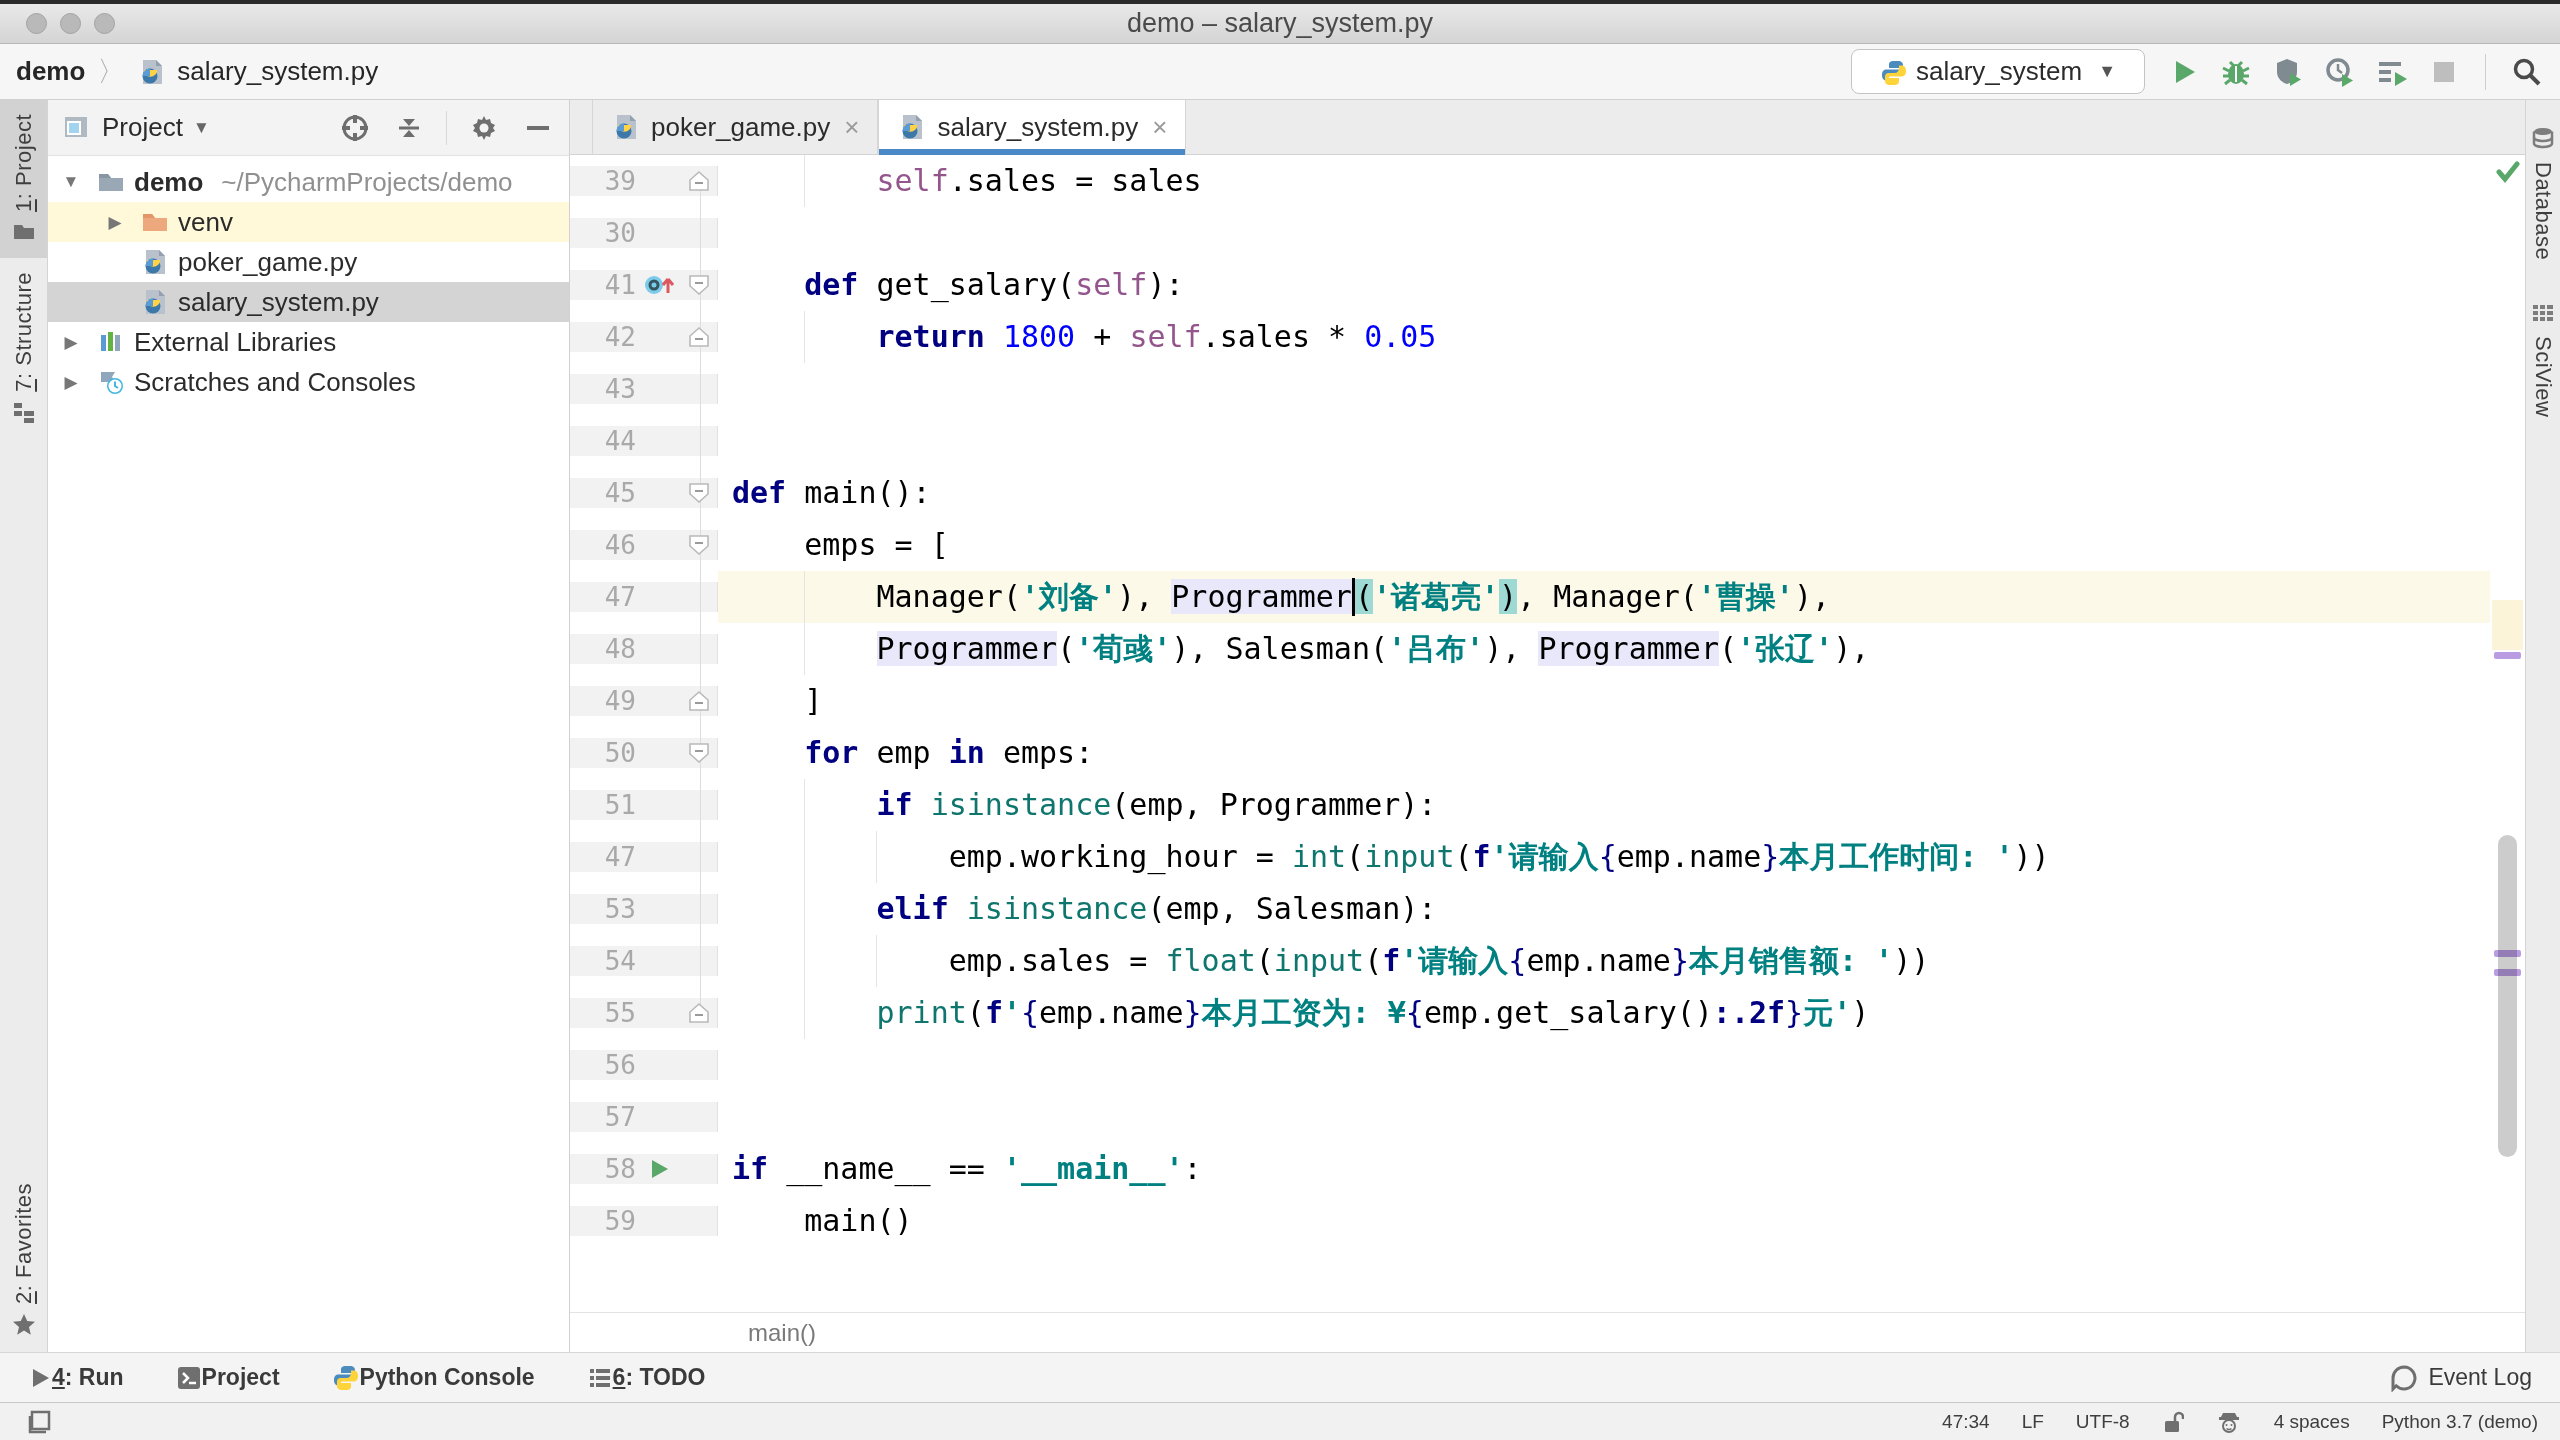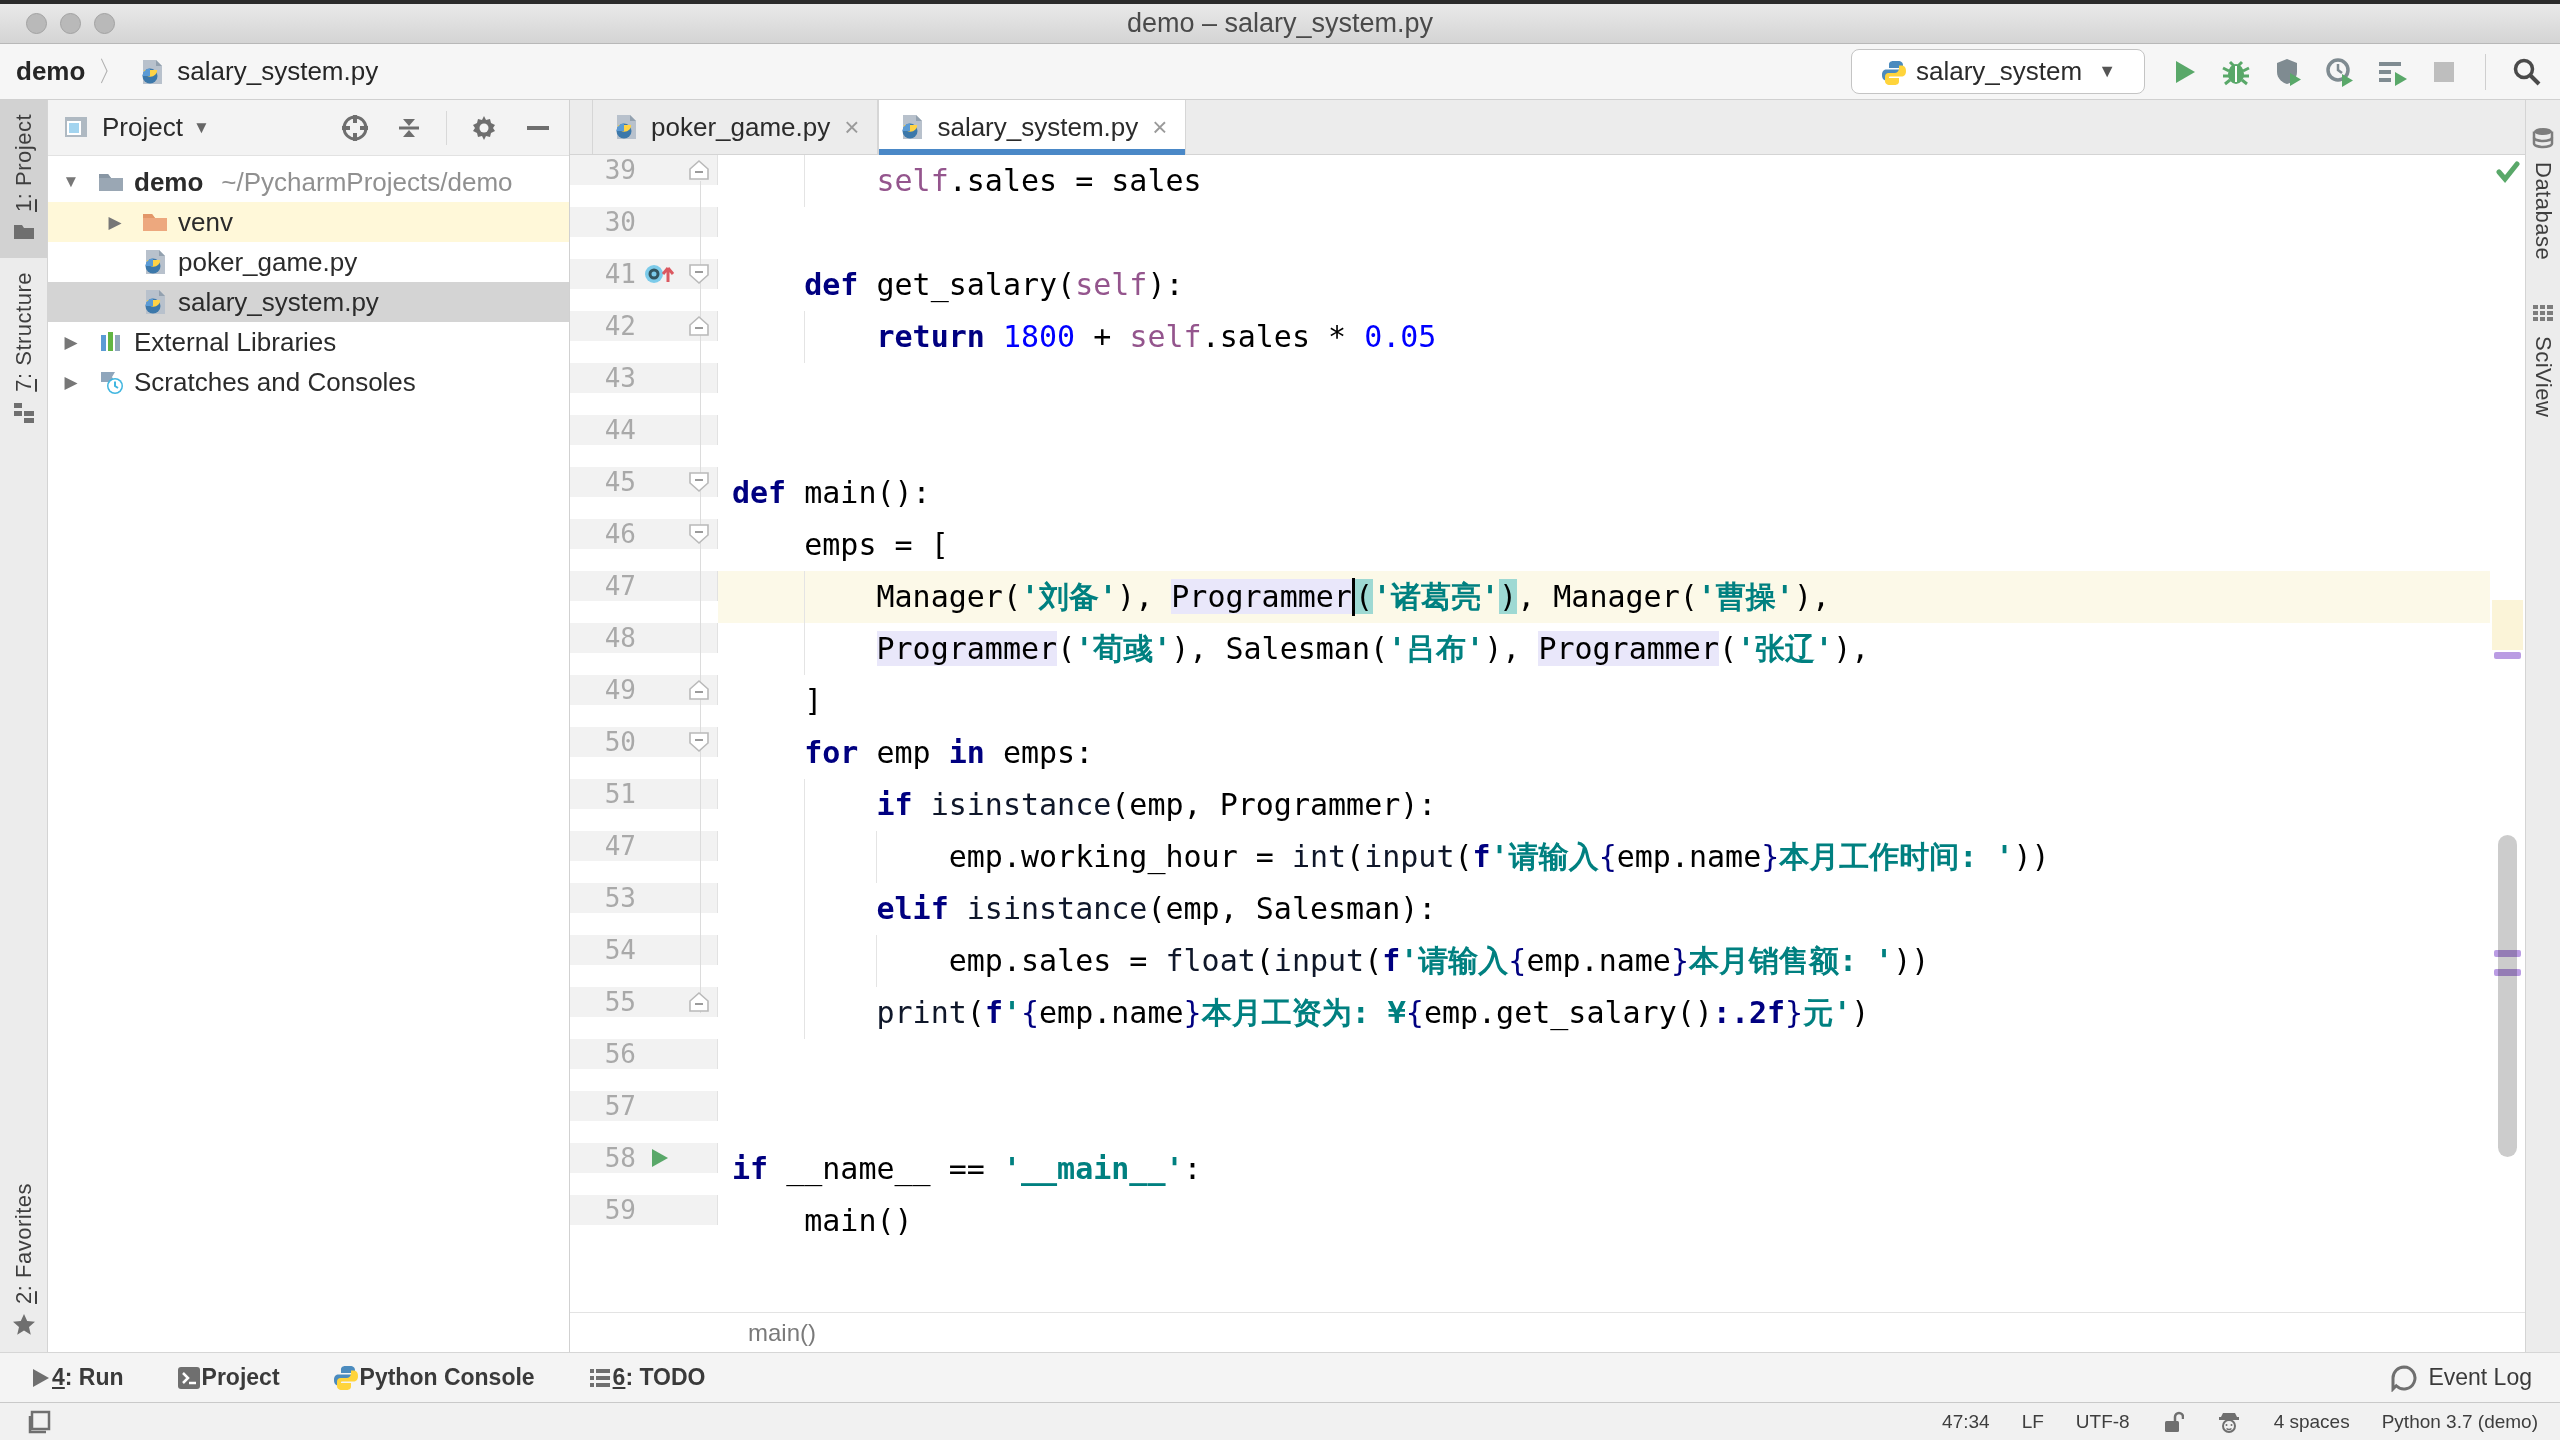--- a/index.html
+++ b/index.html
@@ -62,31 +62,31 @@
   .editor-col{flex:1;display:flex;flex-direction:column;min-width:0;background:#fff;position:relative;}
   .tabbar{height:55px;background:#ececec;border-bottom:1px solid #d4d4d4;display:flex;align-items:stretch;padding-left:22px;}
   .tab{display:flex;align-items:center;gap:10px;padding:0 18px;font-size:26px;color:#2b2b2b;border-right:1px solid #d6d6d6;border-left:1px solid #d6d6d6;position:relative;}
   .tab.active{background:#fff;}
   .tab.active::after{content:"";position:absolute;left:0;right:0;bottom:-1px;height:6px;background:var(--accent);}
   .tab .close{color:#9a9a9a;font-size:26px;margin-left:4px;}
 
   
   .code-area{flex:1;position:relative;overflow:hidden;background:#fff;}
   .lines{position:absolute;inset:0 35px 0 0;}
-  .row{height:52px;display:flex;align-items:flex-start;}
+  .row{height:52px;display:flex;align-items:center;}
   .gutter{width:148px;background:var(--gutter-bg);border-right:1px solid #e2e2e2;display:flex;align-items:center;flex:0 0 auto;position:relative;}
   .ln{width:66px;text-align:right;font-family:"DejaVu Sans Mono",monospace;font-size:26px;color:#a9a9a9;}
   .gicon{width:46px;display:flex;justify-content:center;align-items:center;}
   .gfold{width:34px;display:flex;justify-content:center;align-items:center;position:relative;z-index:1;}
   .fold-line{position:absolute;left:130px;width:1px;background:#dcdcdc;z-index:0;}
   .code{flex:1;position:relative;font-family:"DejaVu Sans Mono",monospace;font-size:30px;line-height:52px;white-space:pre;padding-left:14px;color:#000;}
   .row.current .code{background:#FCF9E8;}
   .guide{position:absolute;top:0;bottom:0;width:1px;background:#e4e4e4;}
   .c-kw{color:#000080;font-weight:bold;}
-  .c-bi{color:#0f172a;}
+  .c-bi{color:#0f766e;}
   .c-num{color:#0000FF;}
   .c-str{color:#008080;font-weight:bold;}
   .c-self{color:#94558D;}
   .c-br{color:#000080;}
   .c-fmt{color:#000080;font-weight:bold;}
   .hl-id{background:#E9E7FA;}
   .hl-brace{background:#9ED9D3;}
   .caret{display:inline-block;width:0;border-left:3px solid #000;height:38px;vertical-align:-9px;}
 
   

